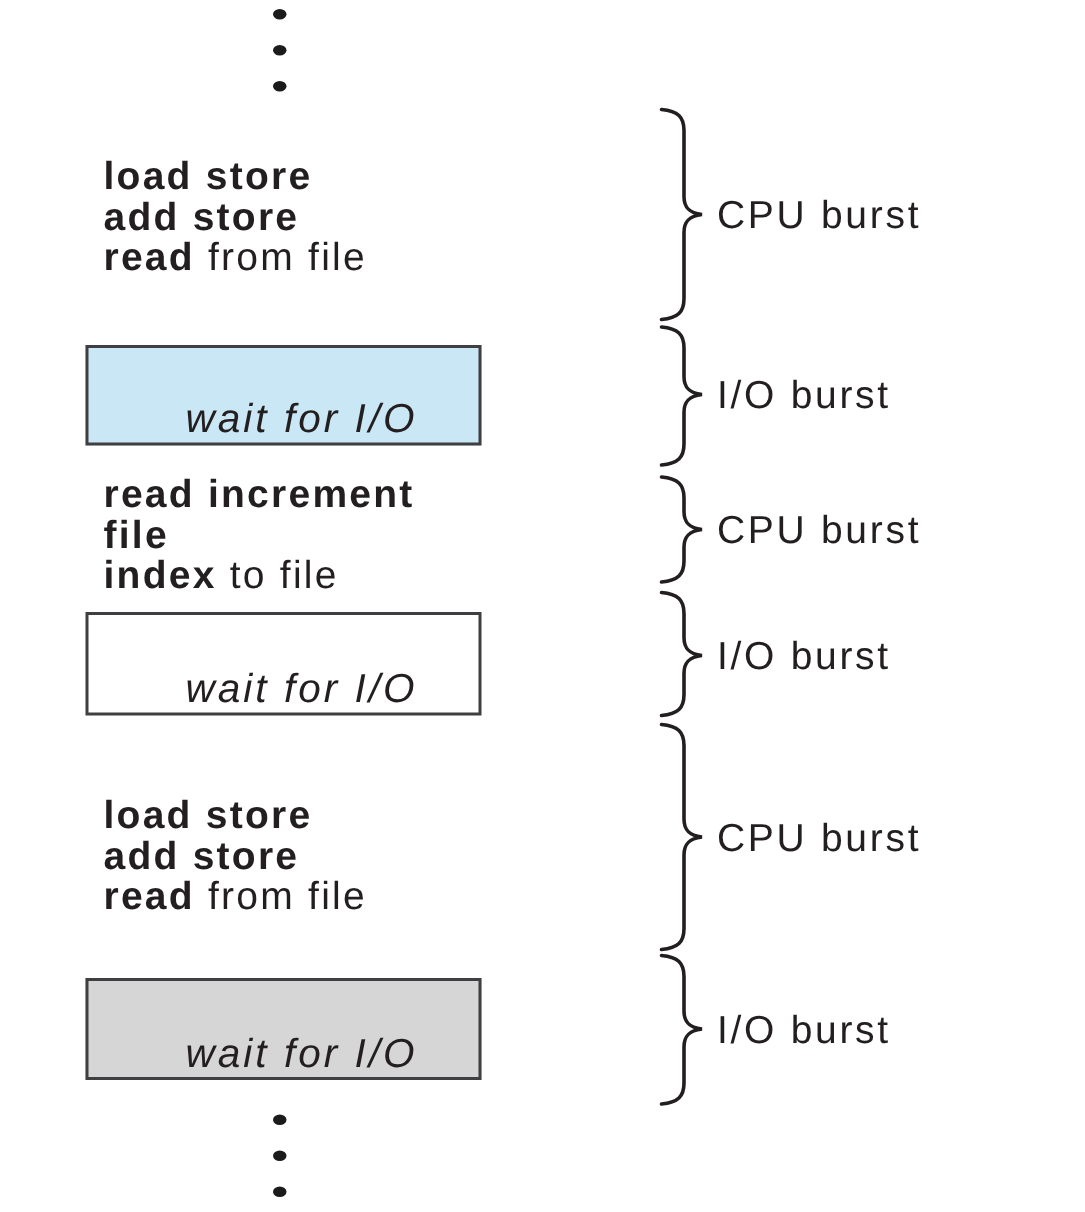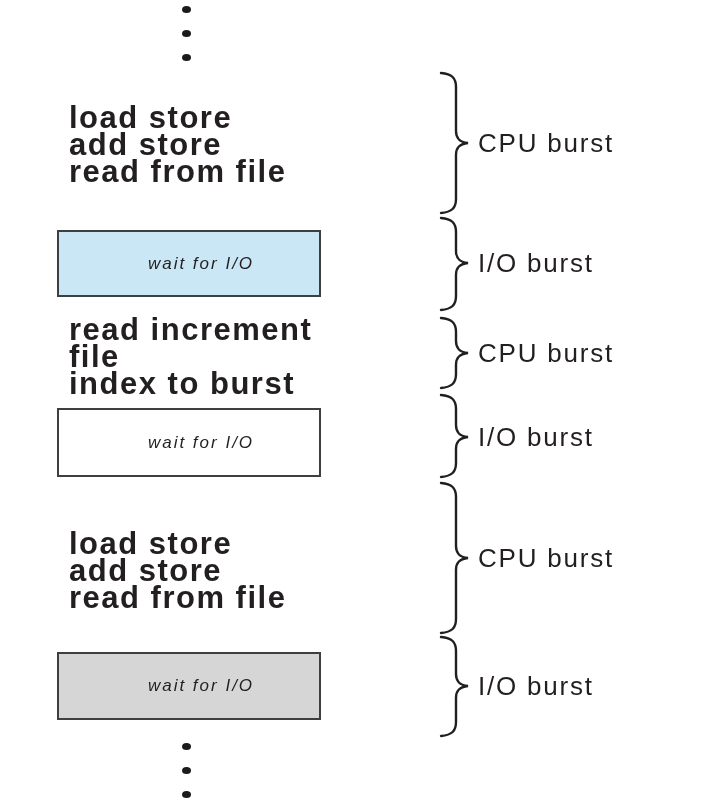--- a/index.html
+++ b/index.html
@@ -27,37 +27,37 @@
   .dot {
     width: 9px;
     height: 7px;
     border-radius: 50%;
     background: #1b1b1b;
     margin-bottom: 17px;
   }
   .code-block {
     position: absolute;
     left: 69px;
-    font-size: 31px;
+    font-size: 26px;
     line-height: 27px;
     letter-spacing: 1.5px;
     white-space: nowrap;
   }
   .code-block .seg-bold { font-weight: 700; }
-  .code-block .seg-reg  { font-weight: 700; }
+  .code-block .seg-reg  { font-weight: 400; }
   .wait-box {
     position: absolute;
     left: 57px;
     width: 264px;
     box-sizing: border-box;
     display: flex;
-    align-items: center;
+    align-items: flex-end;
     justify-content: center;
     font-style: italic;
-    font-size: 17px;
+    font-size: 27px;
     letter-spacing: 2px;
     padding-left: 24px;
   }
   .burst-label {
     position: absolute;
     left: 478px;
     height: 28px;
     line-height: 28px;
     font-size: 26px;
     letter-spacing: 1.8px;
@@ -81,21 +81,21 @@
     </div>
   <div id="code-blocks-root">
       <div class="code-block" style="top: 104px;">
         <div><span class="seg-bold">load store</span></div>
         <div><span class="seg-bold">add store</span></div>
         <div><span class="seg-bold">read</span><span class="seg-reg"> from file</span></div>
       </div>
       <div class="code-block" style="top: 316px;">
         <div><span class="seg-bold">read increment</span></div>
         <div><span class="seg-bold">file</span></div>
-        <div><span class="seg-bold">index</span><span class="seg-reg"> to burst</span></div>
+        <div><span class="seg-bold">index</span><span class="seg-reg"> to file</span></div>
       </div>
       <div class="code-block" style="top: 530px;">
         <div><span class="seg-bold">load store</span></div>
         <div><span class="seg-bold">add store</span></div>
         <div><span class="seg-bold">read</span><span class="seg-reg"> from file</span></div>
       </div>
     </div>
   <div id="wait-boxes-root">
       <div class="wait-box" style="top: 230px; height: 67px; background: rgb(202, 231, 246); border: 2px solid rgb(63, 63, 65);">
         <span>wait for I/O</span>

